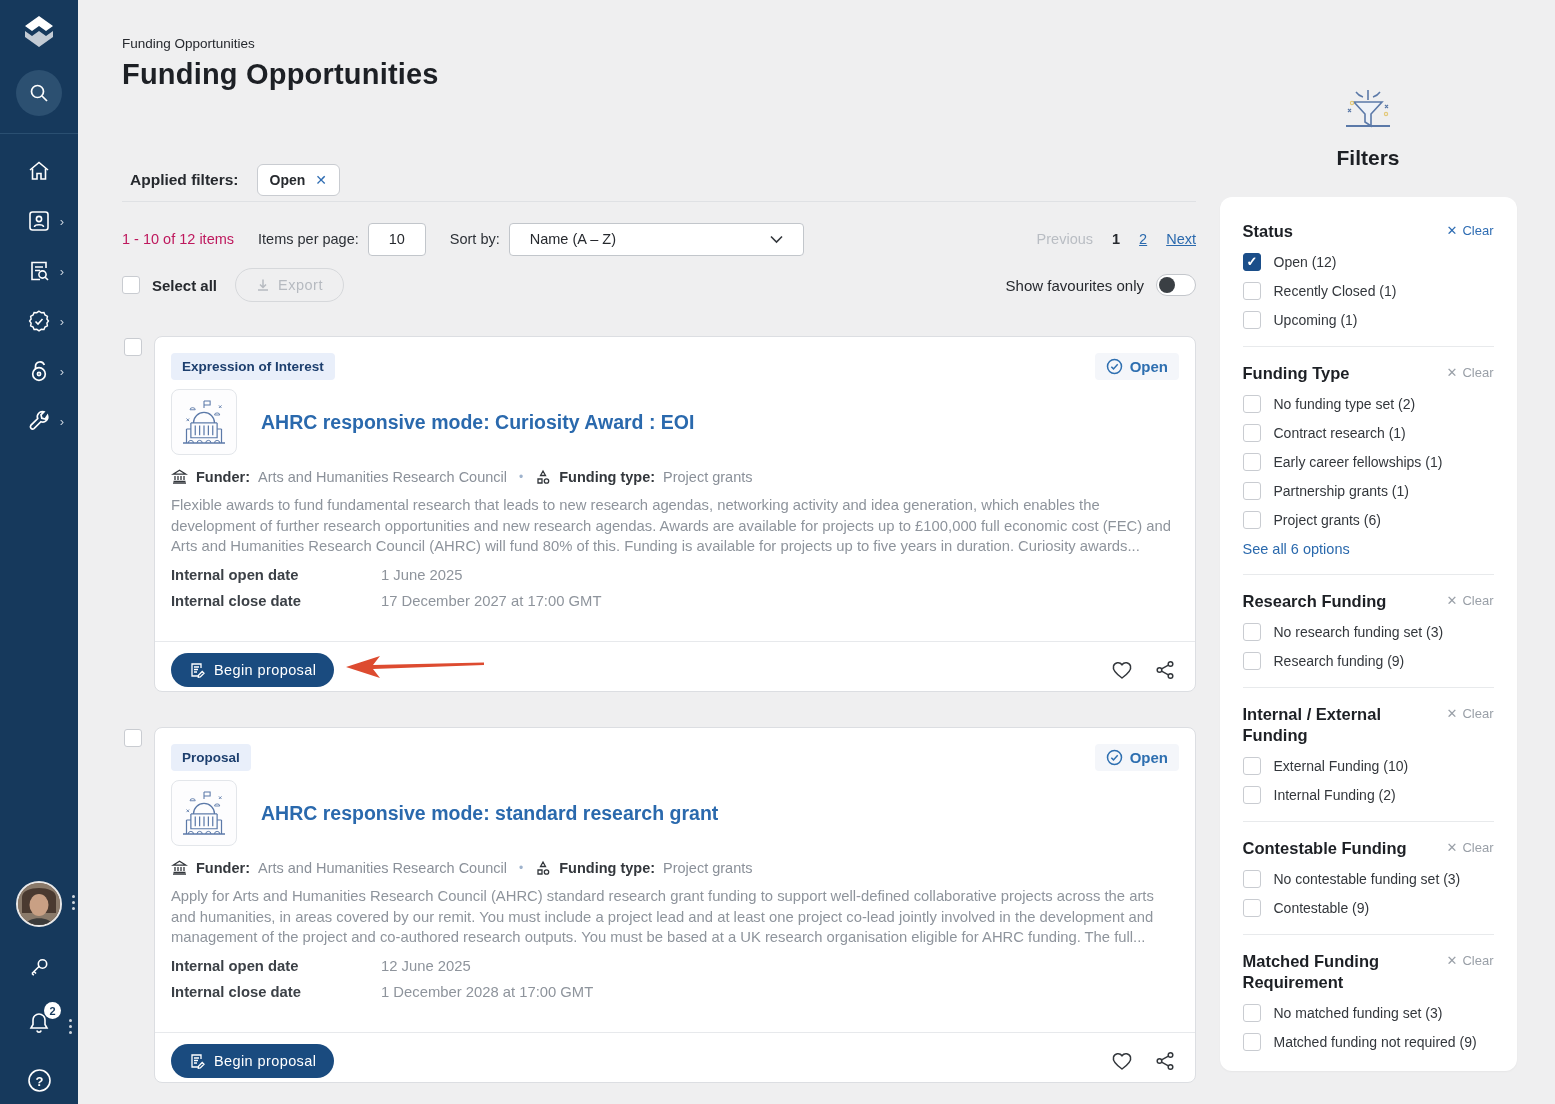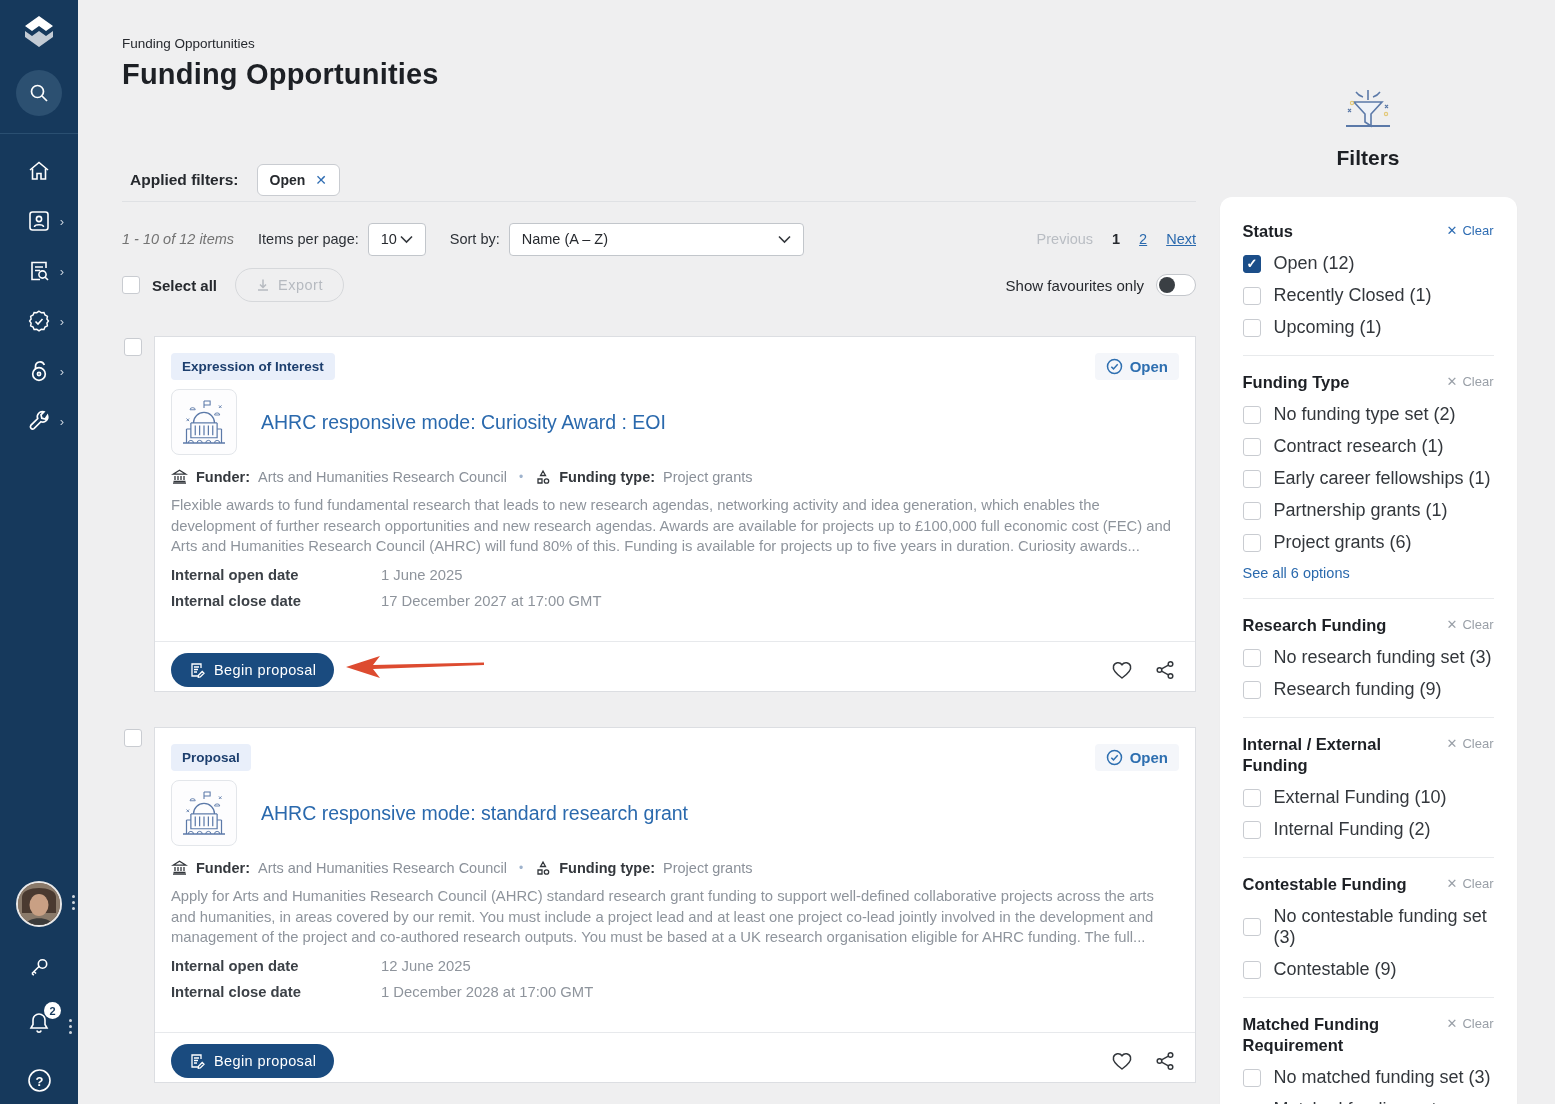--- a/index.html
+++ b/index.html
@@ -36,23 +36,23 @@
   .search-box input { border:0; outline:0; flex:1; font-size:15px; font-style:italic; color:#3c4147; font-family:"Liberation Sans",sans-serif; background:transparent; }
   .search-box input::placeholder { color:#9aa0a8; }
 
   .applied-row { position:absolute; left:0; top:164px; display:flex; align-items:center; gap:18px;margin-left:8px; }
   .applied-label { font-size:15.5px; font-weight:700; color:#26292e; }
   .chip { display:flex; align-items:center; gap:10px; background:#fff; border:1px solid #c9ccd1; border-radius:6px; padding:7px 12px; font-size:14px; font-weight:700; color:#26292e; cursor:pointer; }
   .chip .x-icon { color:#2f6db3; font-size:14px; font-weight:400; }
   .rule { position:absolute; left:0; top:201px; width:1074px; height:1px; background:#dfe1e4; }
 
   .toolbar1 { position:absolute; left:0; top:222px; width:1074px; height:34px; display:flex; align-items:center; }
-  .count-text { font-size:14.5px; color:#737373;font-style:italic; }
+  .count-text { font-size:14.5px; color:#be185d; }
   .tb-label { font-size:14.5px; color:#2c3036; margin-left:24px; margin-right:9px; }
-  .select { background:#fff; border:1px solid #c2c6cb; border-radius:4px; height:33px; display:flex; align-items:center; justify-content:space-between; padding:0 12px; font-size:14.5px; color:#26292e; cursor:pointer; }
+  .select { background:#fff; border:1px solid #c2c6cb; border-radius:4px; height:33px; display:flex; align-items:center; justify-content:space-between; padding:0 20px; font-size:14.5px; color:#26292e; cursor:pointer; }
   .select.small { width:58px; }
   .select.wide { width:295px; }
   .pagination { margin-left:auto; display:flex; align-items:center; gap:19px; font-size:14.5px; }
   .pg-prev { color:#b9bdc3; }
   .pg-current { color:#26292e; font-weight:700; }
   .pg-link { color:#2a69ad; text-decoration:underline; cursor:pointer; }
   .pg-next { font-weight:400; }
 
   .toolbar2 { position:absolute; left:0; top:268px; width:1074px; height:34px; display:flex; align-items:center; }
   .cb { width:18px; height:18px; background:#fff; border:1px solid #c9ccd1; border-radius:3px; flex:0 0 auto; cursor:pointer; }
@@ -60,26 +60,26 @@
   .cb.checked::after { content:"✓"; position:absolute; left:3px; top:0px; color:#fff; font-size:13px; font-weight:700; }
   .selall-label { margin-left:12px; font-size:15px; font-weight:700; color:#26292e; }
   .export-btn { margin-left:18px; display:flex; align-items:center; gap:8px; border:1px solid #d6d8db; background:transparent; border-radius:18px; padding:8px 20px; font-size:14.5px; color:#b6bac0; letter-spacing:.5px; cursor:default; }
   .fav-group { margin-left:auto; display:flex; align-items:center; gap:12px; }
   .fav-label { font-size:15px; color:#26292e; }
   .toggle { width:40px; height:22px; border-radius:11px; background:#fff; border:1px solid #c4c7cc; position:relative; cursor:pointer; }
   .toggle .knob { position:absolute; left:2px; top:2px; width:16px; height:16px; border-radius:50%; background:#3a3f44; }
 
   
   .card-cb { position:absolute; left:2px; width:18px; height:18px; }
-  .card { position:absolute; left:32px; width:1042px; height:356px; background:#fff; border:1px solid #dcdee2; border-radius:0; }
+  .card { position:absolute; left:32px; width:1042px; height:356px; background:#fff; border:1px solid #dcdee2; border-radius:8px; }
   .card-head { position:absolute; left:16px; right:16px; top:16px; display:flex; align-items:flex-start; }
   .type-badge { background:#e9effa; color:#1d3f6e; font-size:13.5px; font-weight:700; border-radius:4px; padding:6px 11px; }
   .status-badge { margin-left:auto; display:flex; align-items:center; gap:7px; background:#f4f6fa; border-radius:4px; padding:5px 11px; color:#2e6fb0; font-size:15px; font-weight:700; }
   .illus { position:absolute; left:16px; top:52px; width:66px; height:66px; border:1px solid #e3e6ea; border-radius:8px; background:#fdfdfe; display:flex; align-items:center; justify-content:center; }
-  .card-title { position:absolute; left:106px; top:74px; font-size:19.5px; font-weight:400; color:#2a69ad; cursor:pointer; }
+  .card-title { position:absolute; left:106px; top:74px; font-size:19.5px; font-weight:700; color:#2a69ad; cursor:pointer; }
   .meta-row { position:absolute; left:16px; top:131px; display:flex; align-items:center; gap:8px; font-size:14.5px; }
   .meta-label { font-weight:700; color:#33373c; }
   .meta-value { color:#8a9099; }
   .meta-dot { color:#9fb3cd; font-size:12px; margin:0 4px; }
   .card-desc { position:absolute; left:16px; top:158px; width:1006px; font-size:14.8px; line-height:20.5px; color:#8e949c; }
   .dates { position:absolute; left:16px; top:230px; display:grid; grid-template-columns:210px auto; row-gap:10px; font-size:14.8px; }
   .date-label { color:#3c4147; font-weight:700; }
   .date-value { color:#8e949c; }
   .card-divider { position:absolute; left:0; right:0; top:304px; height:1px; background:#e7e9ec; }
   .card-foot { position:absolute; left:16px; right:20px; top:314px; height:38px; display:flex; align-items:center; }
@@ -91,21 +91,21 @@
   
   .filters-col { position:absolute; left:1243px; top:88px; width:250px; display:flex; flex-direction:column; align-items:center; }
   .filters-title { margin-top:8px; font-size:21px; font-weight:700; color:#1d2025; }
   .filters-panel { margin-top:27px; width:297px; background:#fff; border-radius:12px; box-shadow:0 1px 2px rgba(0,0,0,.04); padding:24px 23px 20px 23px; }
   .fsec-head { display:flex; align-items:flex-start; }
   .fsec-title { font-size:16.5px; font-weight:700; color:#1d2025; line-height:21px; max-width:185px; }
   .clear-btn { margin-left:auto; display:flex; align-items:center; gap:5px; font-size:13px; color:#9aa0a8; cursor:pointer; white-space:nowrap; padding-top:2px; }
   .clear-btn .x-icon { font-size:13px; }
   .clear-btn.active { color:#2f6db3; }
   .fopt { display:flex; align-items:center; gap:13px; margin-top:11px; cursor:pointer; }
-  .fopt-label { font-size:18px; color:#33373c; }
+  .fopt-label { font-size:14px; color:#33373c; }
   .see-all { margin-top:12px; font-size:14.5px; color:#2a69ad; cursor:pointer; }
   .fsec-divider { height:1px; background:#e8eaec; margin:17px 0 16px 0; }
 </style>
 </head>
 <body>
 
 <div class="page">
 
   <nav class="sidebar">
     <div class="sb-logo">

